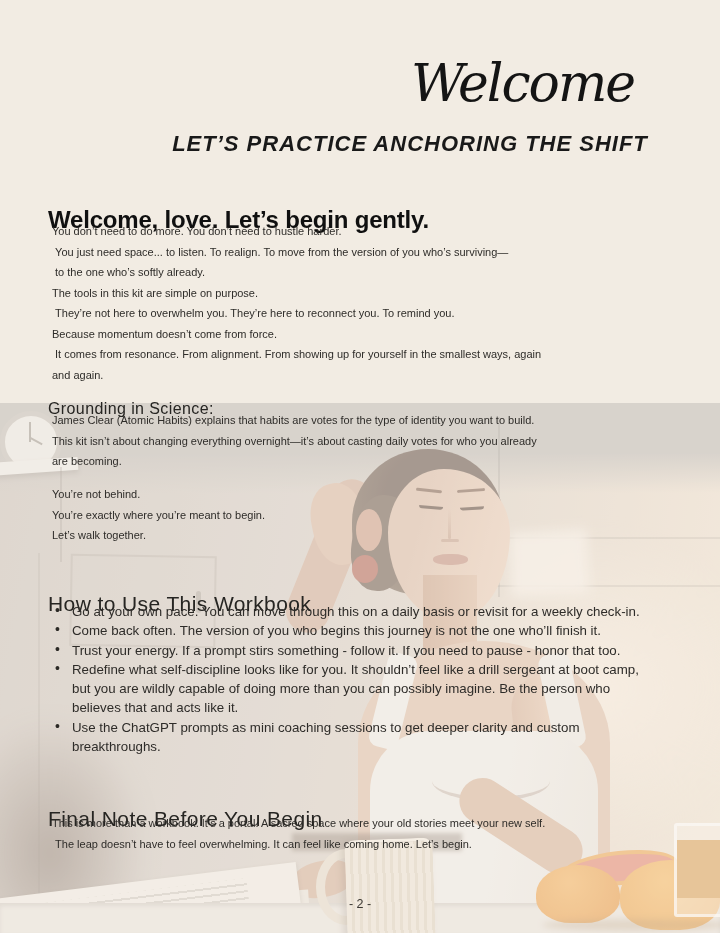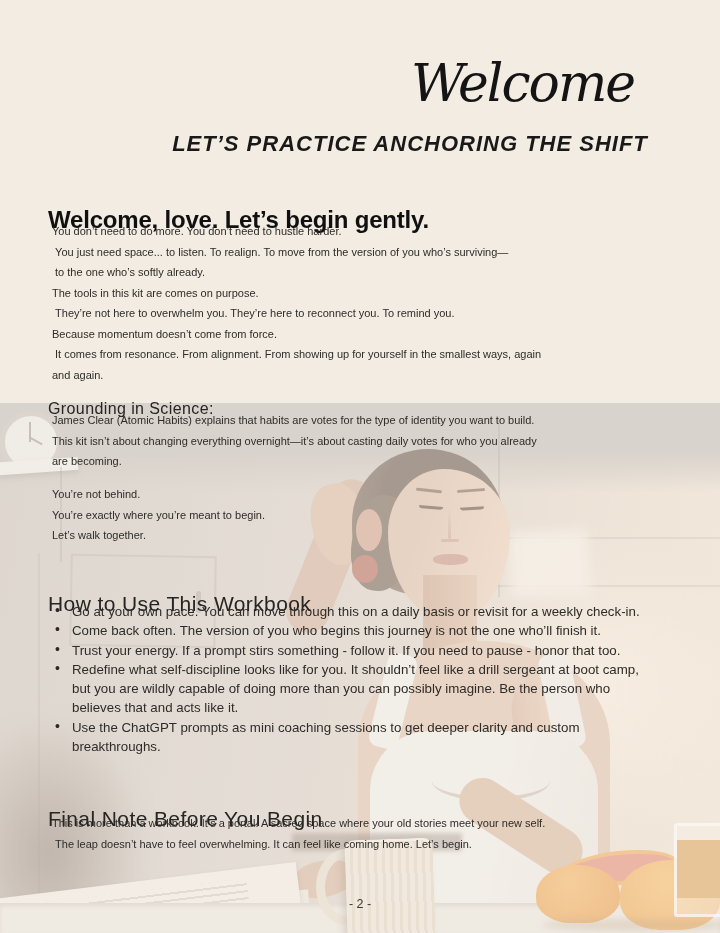--- a/index.html
+++ b/index.html
@@ -177,21 +177,21 @@
   </div>
 
   <h1 class="title">Welcome</h1>
   <div class="subtitle">LET’S PRACTICE ANCHORING THE SHIFT</div>
 
   <h2 class="h-intro">Welcome, love. Let’s begin gently.</h2>
   <div class="body-block" style="top:221px;">
     <div class="ln">You don’t need to do more. You don’t need to hustle harder.</div>
     <div class="ln"> You just need space... to listen. To realign. To move from the version of you who’s surviving—</div>
     <div class="ln"> to the one who’s softly already.</div>
-    <div class="ln">The tools in this kit are comes on purpose.</div>
+    <div class="ln">The tools in this kit are simple on purpose.</div>
     <div class="ln"> They’re not here to overwhelm you. They’re here to reconnect you. To remind you.</div>
     <div class="ln">Because momentum doesn’t come from force.</div>
     <div class="ln"> It comes from resonance. From alignment. From showing up for yourself in the smallest ways, again</div>
     <div class="ln">and again.</div>
   </div>
 
   <h3 class="h-sec" style="top:384px;">Grounding in Science:</h3>
   <div class="body-block" style="top:410px;">
     <div class="ln">James Clear (Atomic Habits) explains that habits are votes for the type of identity you want to build.</div>
     <div class="ln">This kit isn’t about changing everything overnight—it’s about casting daily votes for who you already</div>

